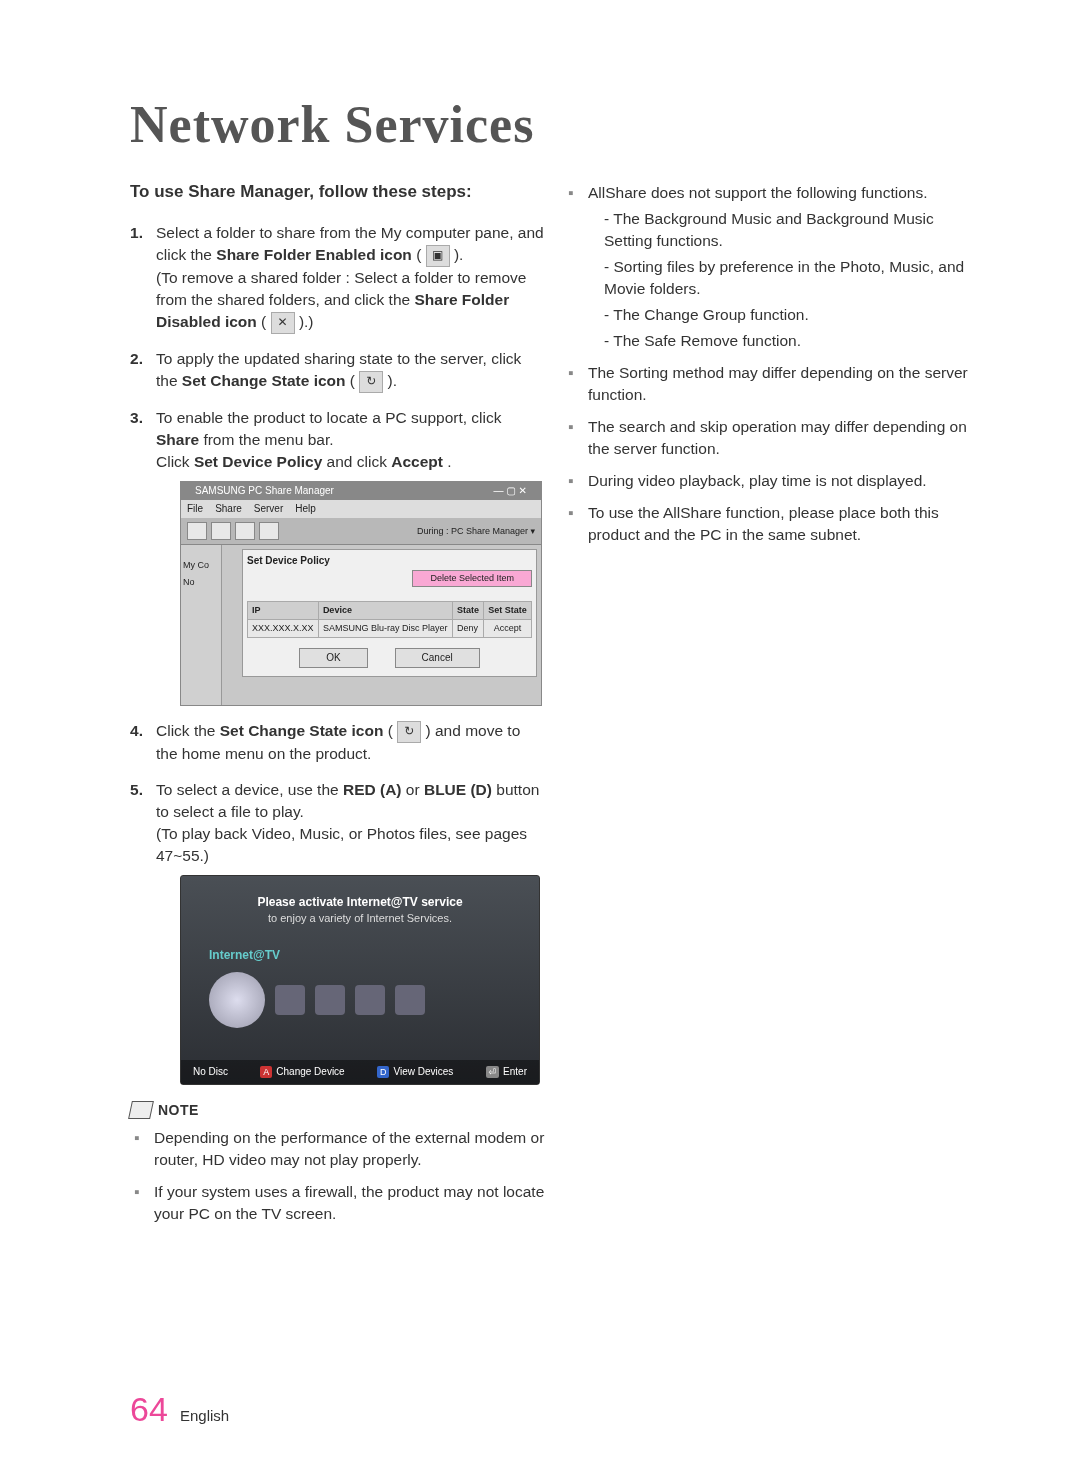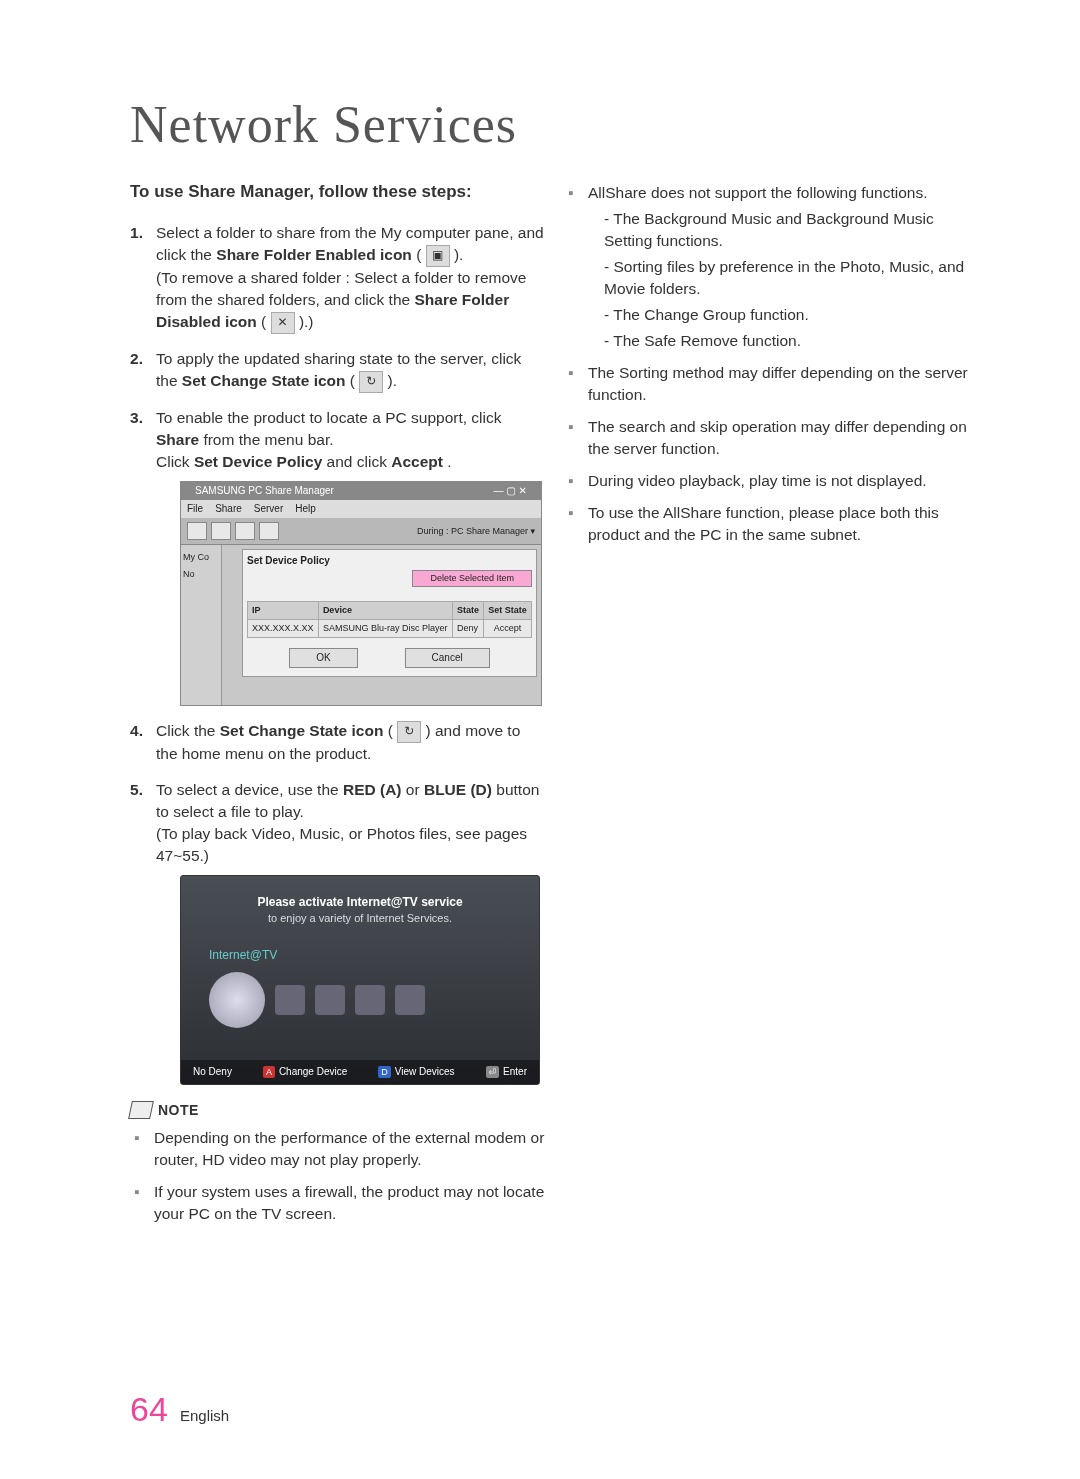--- a/index.html
+++ b/index.html
@@ -11,21 +11,21 @@
   }
   .page {
     width: 1080px;
     height: 1479px;
     box-sizing: border-box;
     padding: 95px 100px 60px 130px;
     position: relative;
   }
   h1 {
     font-family: "Times New Roman", serif;
-    font-weight: 400;
+    font-weight: 700;
     font-size: 52px;
     margin: 0 0 28px 0;
     color: #555;
     letter-spacing: 1px;
   }
   .columns {
     display: flex;
     gap: 18px;
   }
   .col {
@@ -96,40 +96,40 @@
     background: #b8b8b8;
     padding: 4px 6px;
     display: flex;
     gap: 4px;
     border-bottom: 1px solid #888;
     justify-content: space-between;
     align-items: center;
   }
   .ss-tbicon { width: 18px; height: 16px; background: #e8e8e8; border: 1px solid #888; }
   .ss-body { display: flex; height: 160px; }
-  .ss-side { width: 40px; background: #d0d0d0; border-right: 1px solid #999; font-size: 9px; padding-top: 4px; }
+  .ss-side { width: 40px; background: #d0d0d0; border-right: 1px solid #999; font-size: 9px; padding-top: 12px; }
   .ss-side div { padding: 2px 2px; }
   .ss-main { flex: 1; background: #c8c8c8; position: relative; }
   .ss-panel {
     position: absolute;
     left: 20px; top: 4px; right: 4px;
     background: #f0f0f0;
     border: 1px solid #999;
     padding: 4px;
   }
   .ss-panel-title { font-size: 10px; font-weight: bold; margin-bottom: 2px; }
   .ss-btn-small {
     background: #f9a8d4; border: 1px solid #888; padding: 1px 17px; font-size: 9px;
     float: right; margin-left: 4px;
   }
   .ss-table { width: 100%; border-collapse: collapse; font-size: 9px; margin-top: 14px; }
   .ss-table th, .ss-table td { border: 1px solid #aaa; padding: 2px 4px; text-align: left; background: #e8e8e8; }
   .ss-table th { background: #cfcfcf; }
   .ss-btns-row { text-align: center; margin: 10px 0 4px; }
-  .ss-btn { display: inline-block; background: #e0e0e0; border: 1px solid #888; padding: 2px 26px; font-size: 10px; margin: 0 22px; }
+  .ss-btn { display: inline-block; background: #e0e0e0; border: 1px solid #888; padding: 2px 26px; font-size: 10px; margin: 0 12px; }
 
   .tv-screenshot {
     margin: 8px 0 16px 24px;
     width: 360px;
     height: 210px;
     background: linear-gradient(#4a4f55, #2b2e33);
     border: 1px solid #333;
     border-radius: 3px;
     color: #fff;
     font-size: 10px;
@@ -143,21 +143,21 @@
     font-size: 12px;
     font-weight: bold;
     color: #fff;
   }
   .tv-msg2 {
     text-align: center;
     font-size: 11px;
     color: #ddd;
     margin-bottom: 20px;
   }
-  .tv-label { color: #6cc; font-weight: normal; font-size: 12px; margin-left: 16px; margin-top: 14px; }
+  .tv-label { color: #6cc; font-weight: bold; font-size: 12px; margin-left: 16px; margin-top: 14px; }
   .tv-icons { display: flex; gap: 10px; margin-top: 8px; margin-left: 16px; align-items: center; }
   .tv-icon-big {
     width: 56px; height: 56px; border-radius: 50%;
     background: radial-gradient(#dde, #99a);
   }
   .tv-icon-sm { width: 30px; height: 30px; background: #667; border-radius: 4px; }
   .tv-bottom {
     position: absolute; left: 0; right: 0; bottom: 0;
     background: rgba(0,0,0,.4);
     padding: 5px 12px;
@@ -334,21 +334,21 @@
             <div class="tv-msg2">to enjoy a variety of Internet Services.</div>
             <div class="tv-label">Internet@TV</div>
             <div class="tv-icons">
               <div class="tv-icon-big"></div>
               <div class="tv-icon-sm"></div>
               <div class="tv-icon-sm"></div>
               <div class="tv-icon-sm"></div>
               <div class="tv-icon-sm"></div>
             </div>
             <div class="tv-bottom">
-              <span>No Deny</span>
+              <span>No Disc</span>
               <span>
                   <span class="badge-a">A</span>
                   <span>Change Device</span>
                 </span>
               <span>
                   <span class="badge-b">D</span>
                   <span>View Devices</span>
                 </span>
               <span>
                   <span class="badge-e">⏎</span>

